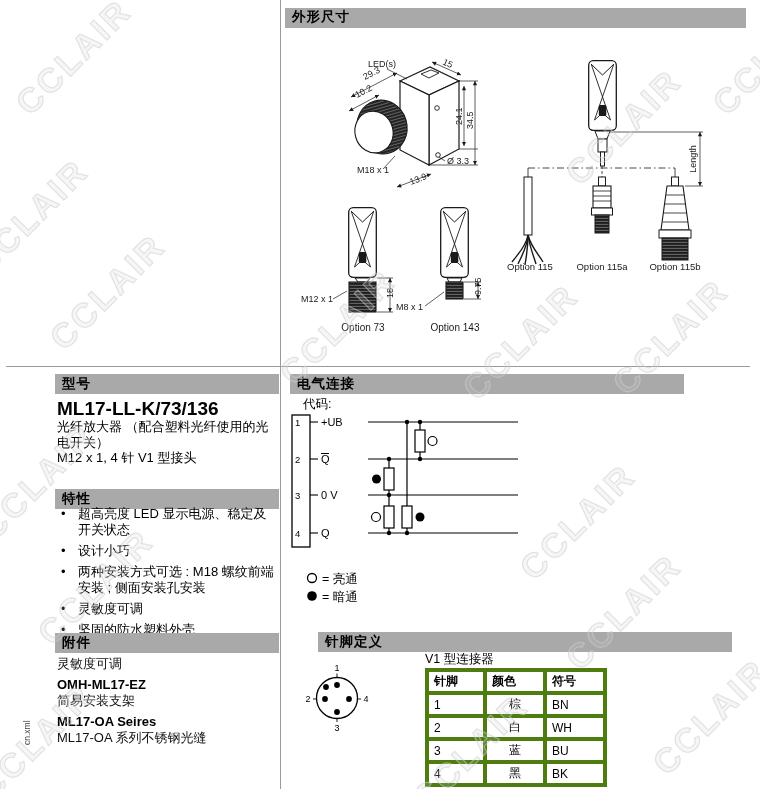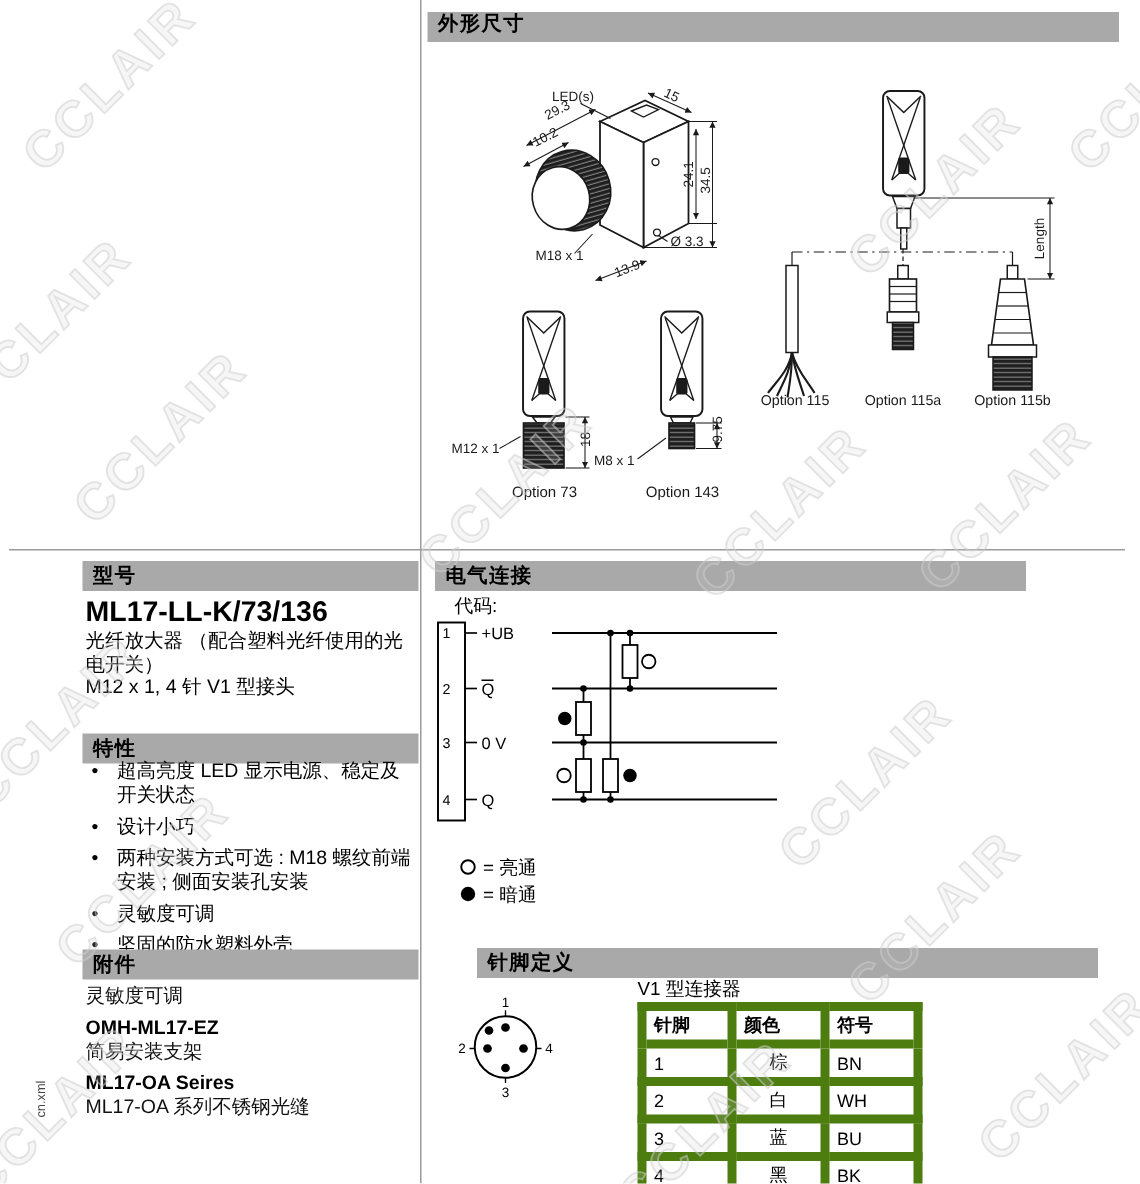--- a/index.html
+++ b/index.html
@@ -31,21 +31,21 @@
   .model-name{font-weight:bold;font-size:19px;}
   .body-txt{font-size:13px;line-height:16px;}
   ul.feat{list-style:none;margin:0;padding:0;font-size:13px;line-height:16px;}
   ul.feat li{position:relative;padding-left:21px;margin:0 0 5px 0;}
   ul.feat li::before{content:"\2022";position:absolute;left:4px;top:0;}
   .acc-group{margin-bottom:5px;}
   .acc-name{font-weight:bold;font-size:13px;line-height:16px;}
   .acc-desc{font-size:13px;line-height:16px;color:#111;}
   
   .pin-table{border-collapse:collapse;font-size:12px;}
-  .pin-table th,.pin-table td{border:6px solid #4d7c0f;height:16px;padding:1px 5px;text-align:left;}
+  .pin-table th,.pin-table td{border:4px solid #4d7c0f;height:16px;padding:1px 5px;text-align:left;}
   .pin-table th{font-weight:bold;border-bottom:2px solid #000;}
   .pin-table th:nth-child(1),.pin-table td:nth-child(1){width:44px;}
   .pin-table th:nth-child(2),.pin-table td:nth-child(2){width:46px;}
   .pin-table td:nth-child(2){text-align:center;}
   .pin-table th:nth-child(3),.pin-table td:nth-child(3){width:46px;}
   .small-label{font-size:12.5px;}
   .side-note{
     position:absolute;left:22px;top:745px;font-size:8.5px;color:#444;
     transform:rotate(-90deg);transform-origin:left top;z-index:2;
   }

